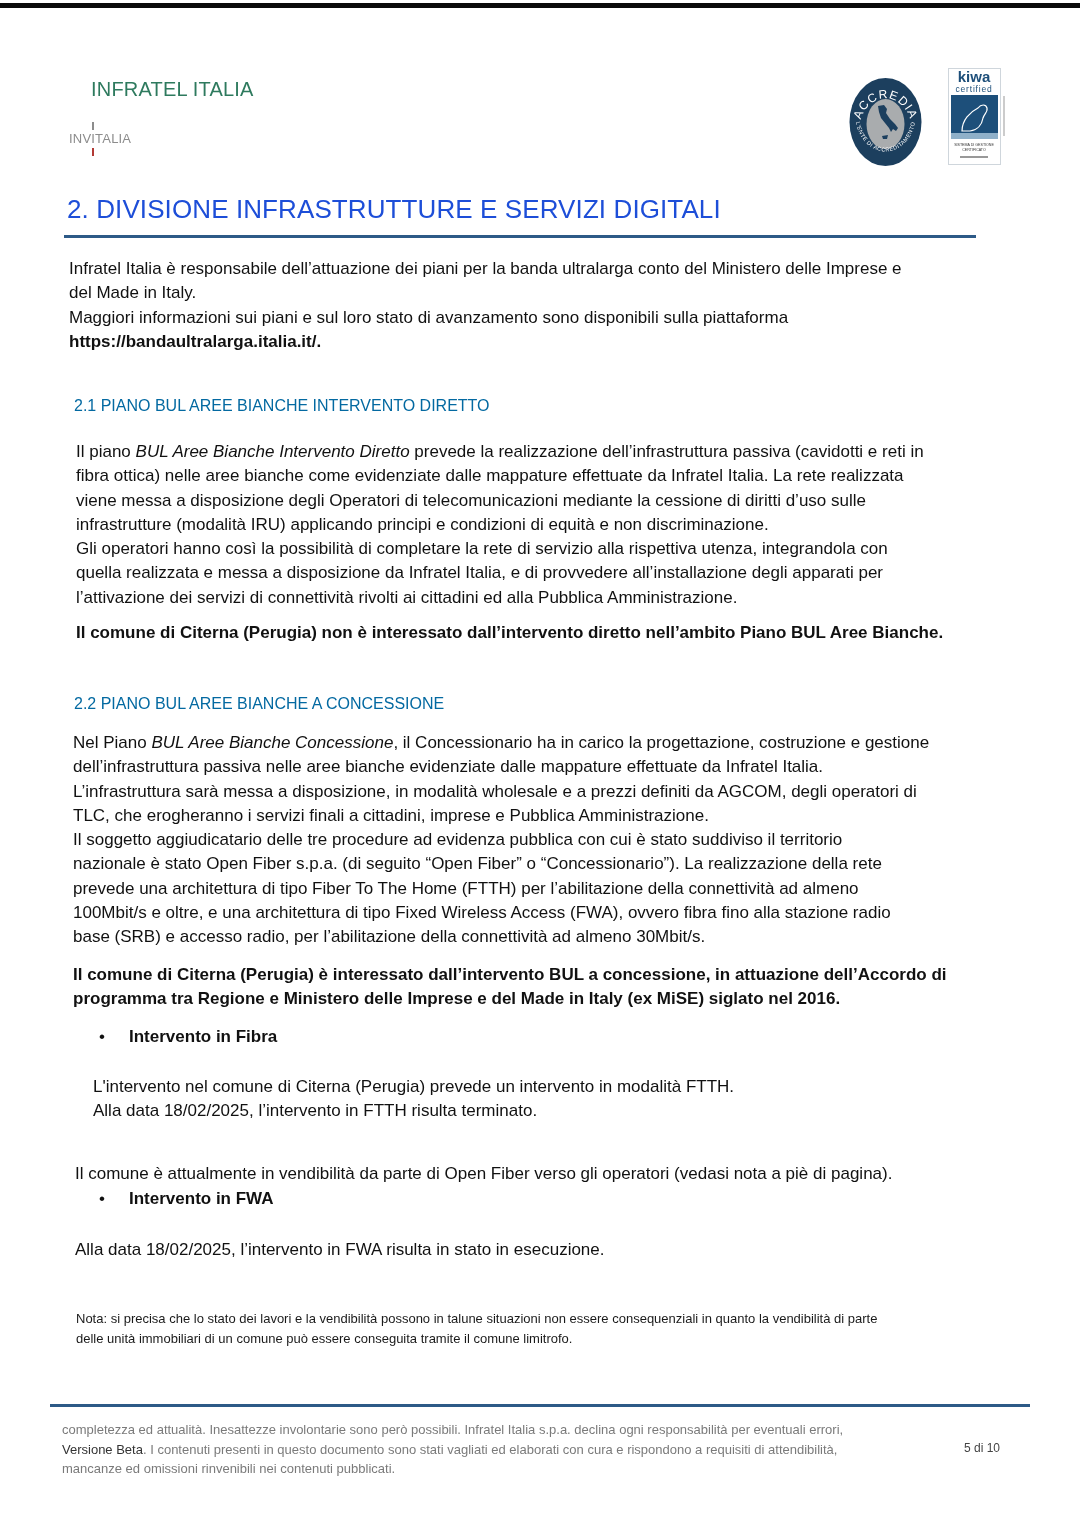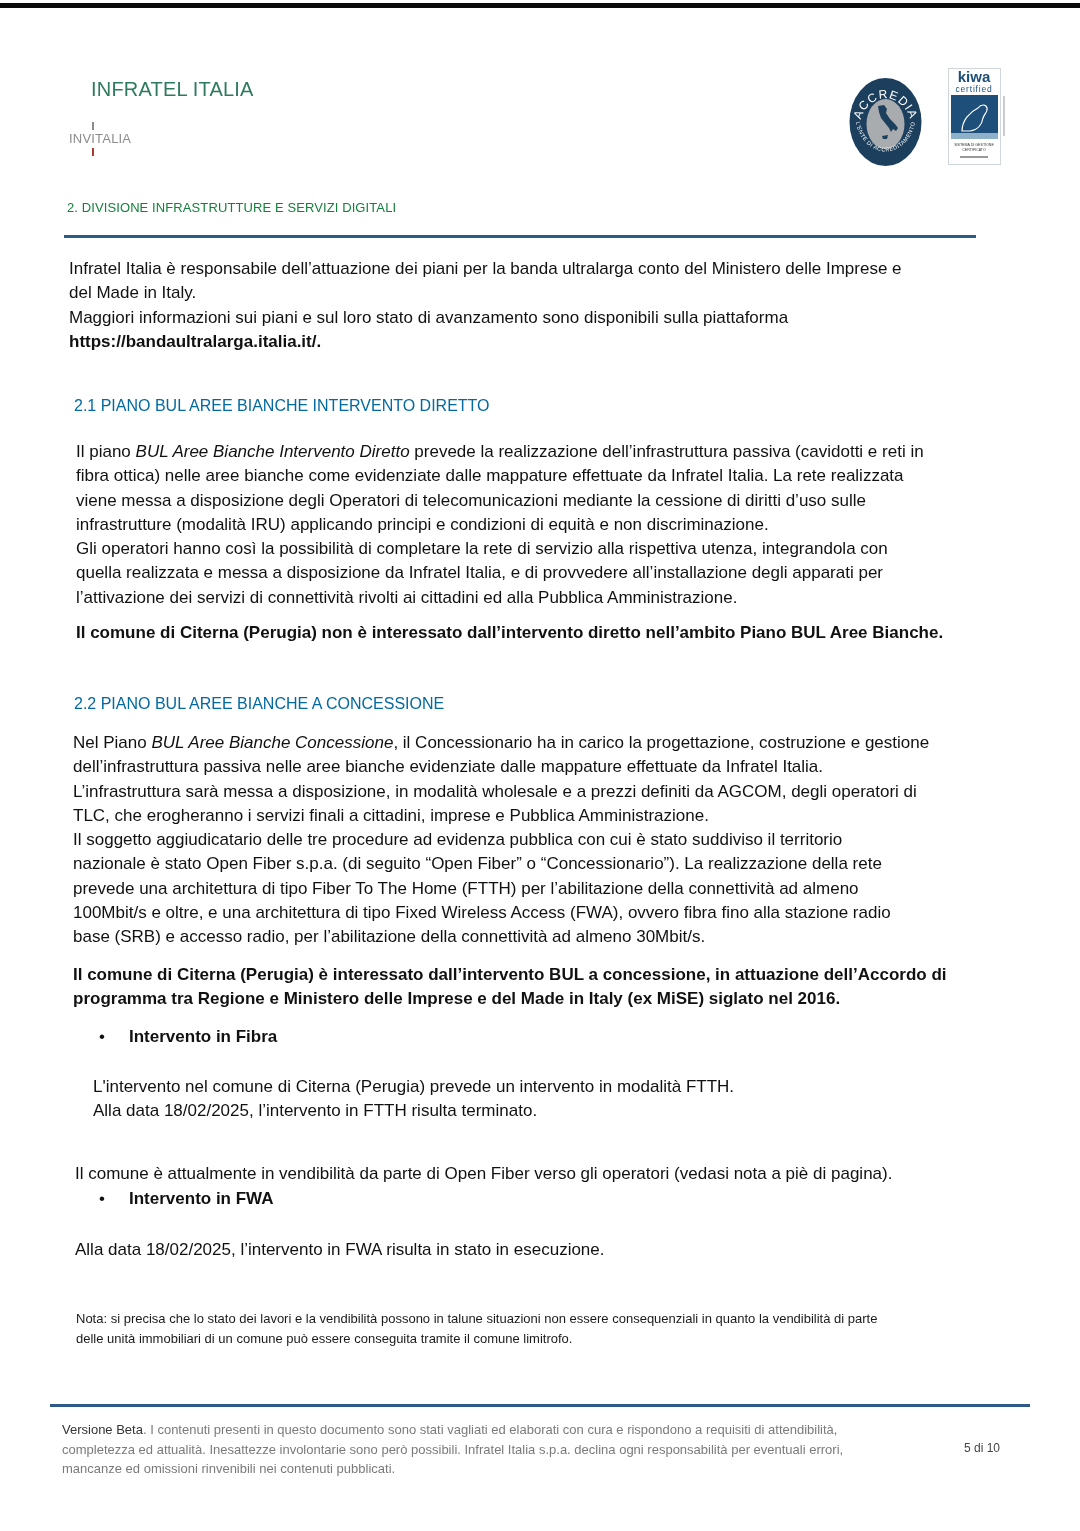--- a/index.html
+++ b/index.html
@@ -53,23 +53,23 @@
     }
     .kiwa-logo {
       position: absolute;
       left: 948px; top: 68px;
       width: 62px; height: 98px;
     }
 
     
     .h1 {
       position: absolute;
-      left: 67px; top: 200px;
-      font-size: 13px;
-      color: #15803d;
+      left: 67px; top: 194px;
+      font-size: 26px;
+      color: #1d4ed8;
       letter-spacing: 0.1px;
     }
     .h1-rule {
       position: absolute;
       left: 64px; top: 235px;
       width: 912px; height: 3px;
       background: #2d5a87;
     }
     .h2 {
       position: absolute;
@@ -233,17 +233,17 @@
 
 <div class="para" style="left:75px; top:1238px;">Alla data 18/02/2025, l’intervento in FWA risulta in stato in esecuzione.</div>
 
 <div class="note">
   <span class="line">Nota: si precisa che lo stato dei lavori e la vendibilità possono in talune situazioni non essere consequenziali in quanto la vendibilità di parte</span>
   <span class="line">delle unità immobiliari di un comune può essere conseguita tramite il comune limitrofo.</span>
 </div>
 
 <div class="footer-rule"></div>
 <div class="footer-text">
+  <span class="line">completezza ed attualità. Inesattezze involontarie sono però possibili. Infratel Italia s.p.a. declina ogni responsabilità per eventuali errori,</span>
   <span class="line"><span class="beta">Versione Beta</span><span>. I contenuti presenti in questo documento sono stati vagliati ed elaborati con cura e rispondono a requisiti di attendibilità,</span></span>
-  <span class="line">completezza ed attualità. Inesattezze involontarie sono però possibili. Infratel Italia s.p.a. declina ogni responsabilità per eventuali errori,</span>
   <span class="line">mancanze ed omissioni rinvenibili nei contenuti pubblicati.</span>
 </div>
 <div class="page-num">5 di 10</div>
 
 </body></html>

